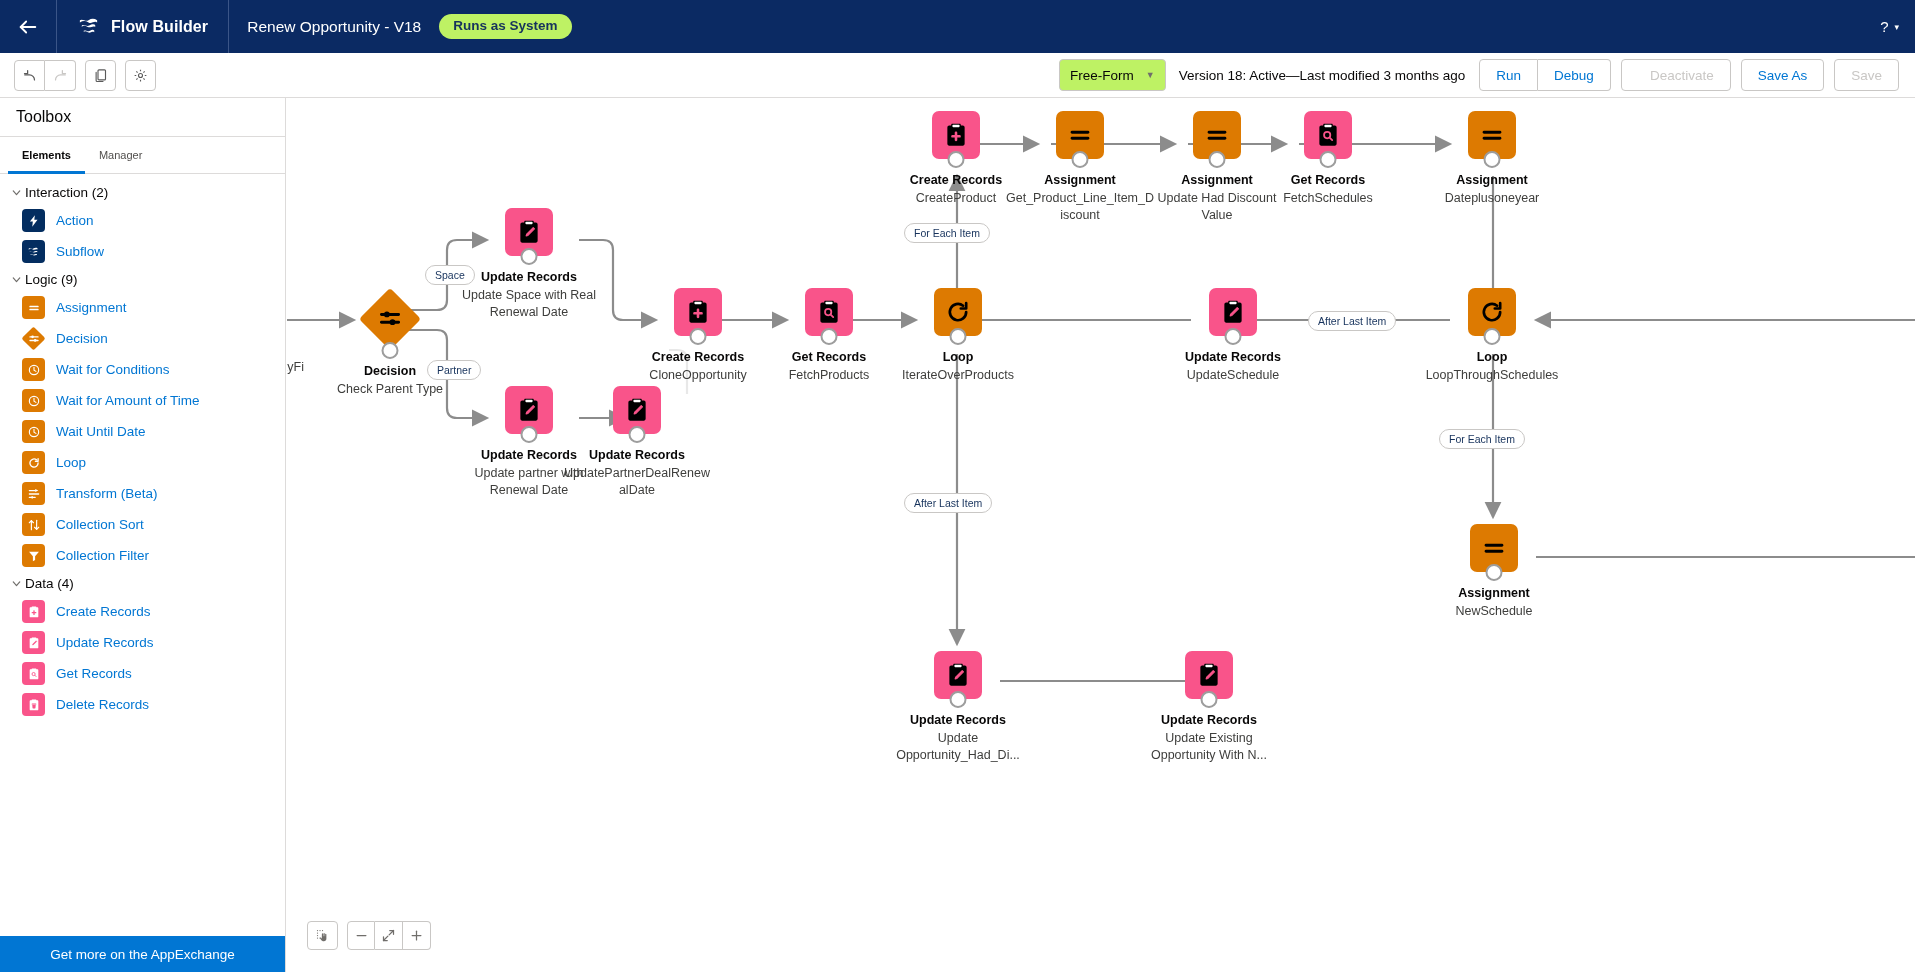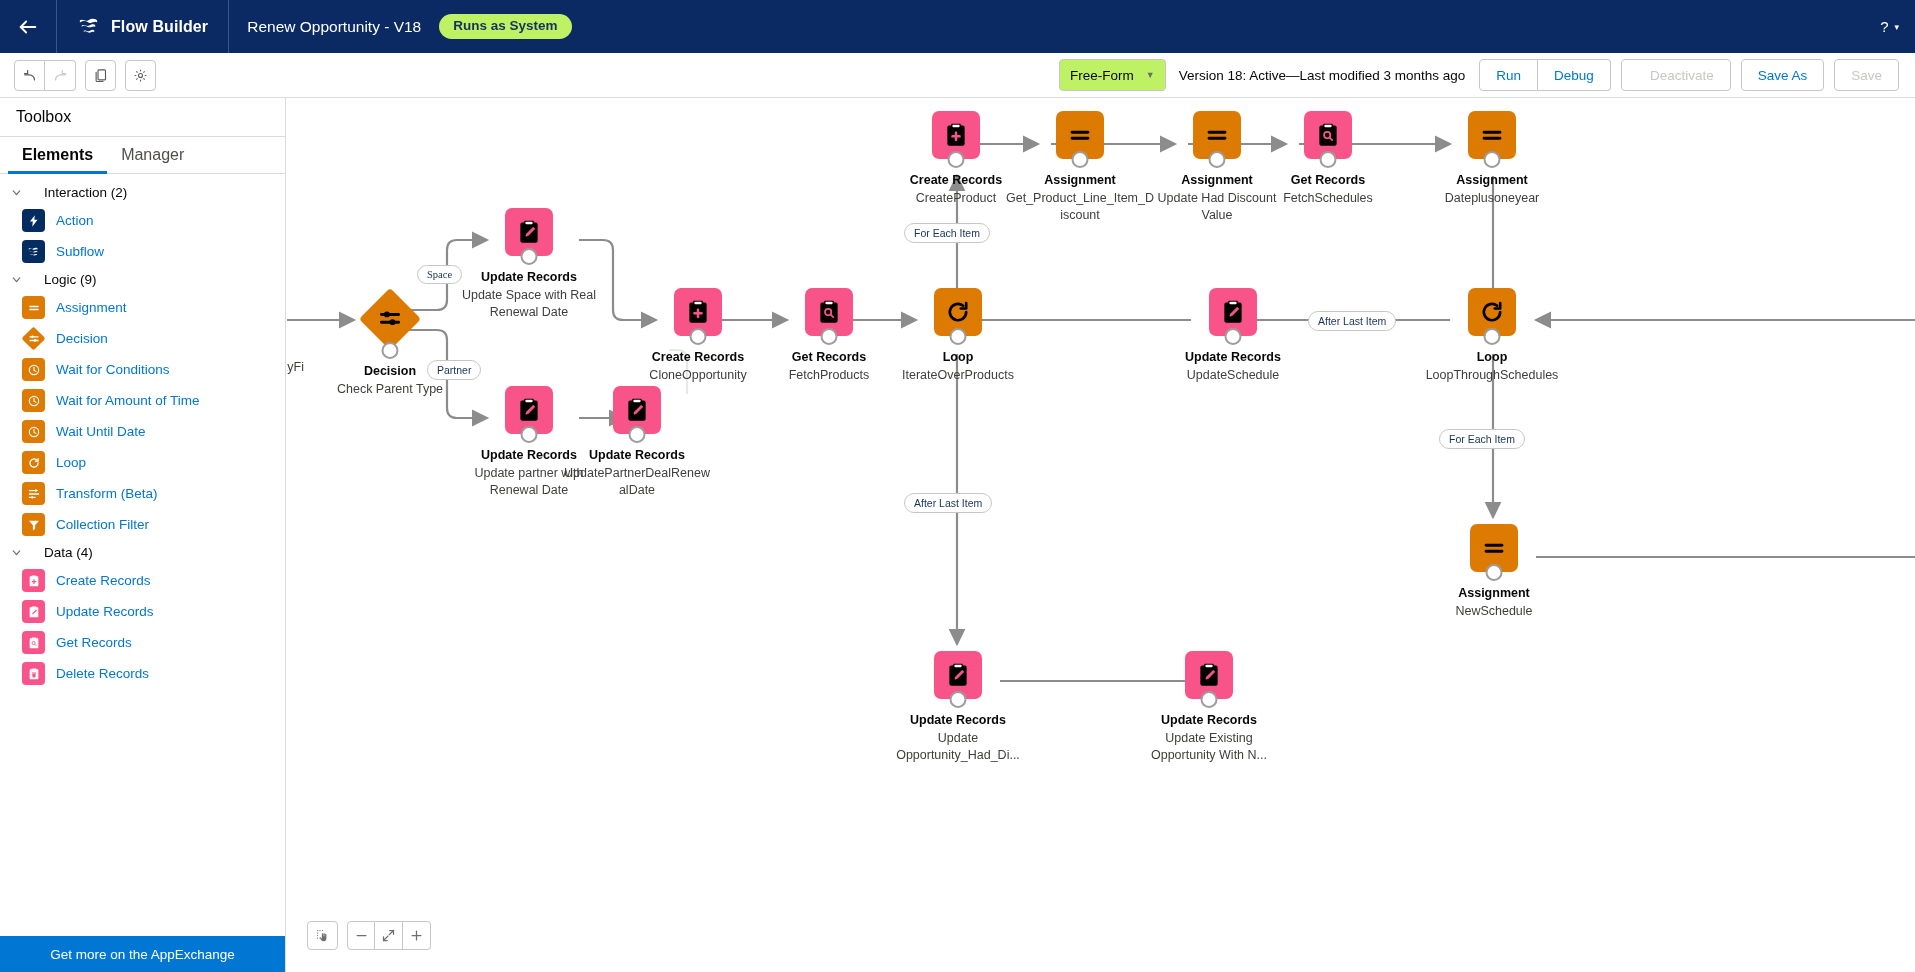--- a/index.html
+++ b/index.html
@@ -117,31 +117,31 @@
     padding: 0 16px; font-size: 16px; color: #080707;
     border-bottom: 1px solid #dddbda;
   }
   .tabs {
     display: flex; height: 37px; align-items: stretch;
     border-bottom: 1px solid #dddbda;
     padding-left: 8px;
   }
   .tab {
     display: flex; align-items: center; padding: 0 14px;
-    font-size: 16px; color: #514f4d; cursor: pointer;
+    font-size: 11px; color: #514f4d; cursor: pointer;
     position: relative;
   }
   .tab.active { color: #080707; font-weight: bold; }
   .tab.active::after {
     content: ""; position: absolute; left: 0; right: 0; bottom: -1px;
     height: 3px; background: #0176d3;
   }
   .tb-scroll { flex: 1; overflow: hidden; padding-top: 6px; }
   .group-head {
-    display: flex; align-items: center; gap: 21px;
+    display: flex; align-items: center; gap: 2px;
     padding: 5px 0 5px 10px; font-size: 13.5px; color: #080707;
     cursor: pointer;
   }
   .chev { width: 13px; height: 13px; color: #706e6b; flex: none; }
   .el-row {
     display: flex; align-items: center; gap: 11px;
     padding: 4px 0 4px 22px; cursor: pointer;
   }
   .el-label { font-size: 13.5px; color: #0176d3; white-space: nowrap; }
   .el-ico {
@@ -436,20 +436,33 @@
               <path d="M10 15.4 4.5 17.8 10 20.2z"></path>
               <rect x="3" y="10.9" width="18" height="2.2" rx="1"></rect>
             </g>
           </svg>
         </span>
         <span class="el-label">Transform (Beta)</span>
       </div>
       <div class="el-row">
         <span class="el-ico ico-orange">
           <svg viewBox="0 0 24 24" class="">
+            <g fill="none" stroke="currentColor" stroke-width="2" stroke-linecap="round" stroke-linejoin="round">
+              <path d="M7.5 20V4.6"></path>
+              <path d="M4 8.1 7.5 4.6 11 8.1"></path>
+              <path d="M16.5 4v15.4"></path>
+              <path d="M13 15.9l3.5 3.5 3.5-3.5"></path>
+            </g>
+          </svg>
+        </span>
+        <span class="el-label">Collection Sort</span>
+      </div>
+      <div class="el-row">
+        <span class="el-ico ico-orange">
+          <svg viewBox="0 0 24 24" class="">
             <path d="M3.5 4.6h17l-6.6 7.8v6.3l-3.8 2.1v-8.4z" fill="currentColor"></path>
           </svg>
         </span>
         <span class="el-label">Collection Filter</span>
       </div>
       <div class="group-head">
         <svg class="chev" viewBox="0 0 24 24" fill="none" stroke="currentColor" stroke-width="2.2" stroke-linecap="round" stroke-linejoin="round">
           <polyline points="6 9 12 16 18 9"></polyline>
         </svg>
         <span>Data (4)</span>
@@ -805,21 +818,21 @@
               <path d="m15.6 8.2 1.1 1.1-5.6 5.6-1.6.5.5-1.6z" fill="#f9548a" stroke="#f9548a" stroke-width=".9" stroke-linejoin="round"></path>
             </g>
           </svg>
           <span class="conn-dot"></span>
         </div>
         <div class="n-type">Update Records</div>
         <div class="n-name">Update Existing Opportunity With N...</div>
       </div>
     </div>
   <div id="label-layer">
-      <div class="conn-label" style="left: 130px; top: 167px; font-family: Liberation Serif, serif;">Space</div>
+      <div class="conn-label" style="left: 138px; top: 167px;">Space</div>
       <div class="conn-label" style="left: 140px; top: 262px;">Partner</div>
       <div class="conn-label" style="left: 617px; top: 125px;">For Each Item</div>
       <div class="conn-label" style="left: 617px; top: 395px;">After Last Item</div>
       <div class="conn-label" style="left: 1021px; top: 213px;">After Last Item</div>
       <div class="conn-label" style="left: 1152px; top: 331px;">For Each Item</div>
     </div>
 
   <div class="zoom-ctrls">
     <div class="zbtn solo">
       <svg viewBox="0 0 24 24" fill="currentColor">

